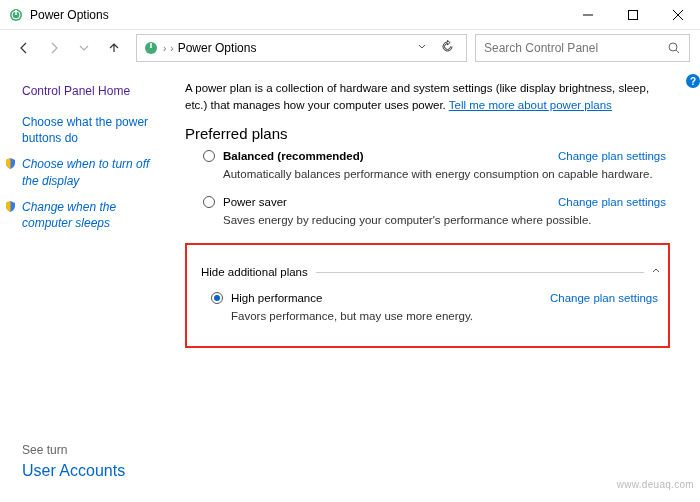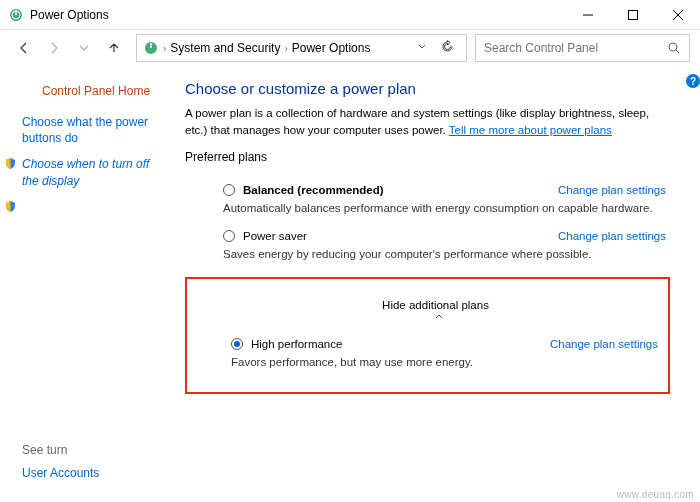--- a/index.html
+++ b/index.html
@@ -22,50 +22,50 @@
     .addr-chevron { color: #777; font-size: 10px; }
     .addr-dd { margin-left: auto; color: #555; padding: 0 4px; }
     .refresh { color: #333; padding: 0 6px; }
     .searchbox { width: 215px; height: 28px; border: 1px solid #ccc; display: flex; align-items: center; padding: 0 8px; font-size: 12px; color: #777; justify-content: space-between; }
     .searchbox input { border: none; outline: none; flex: 1; font-size: 12px; color: #333; }
     .searchbox svg { width: 13px; height: 13px; }
     
     
     .content { display: flex; height: calc(100% - 66px); }
     .sidebar { width: 175px; padding: 18px 10px 10px 22px; font-size: 12px; }
-    .sidebar-home { color: #c2410c; margin-bottom: 16px; cursor: pointer; margin-left: 20px; }
+    .sidebar-home { color: #4c1d95; margin-bottom: 16px; cursor: pointer; }
     .sidebar-link { color: #0066cc; margin-bottom: 10px; cursor: pointer; line-height: 1.35; }
     .sidebar-link.with-icon { margin-left: -18px; padding-left: 18px; position: relative; font-style: italic; }
     .shield { position: absolute; left: 0; top: 1px; width: 13px; height: 13px; }
     .seealso { position: absolute; bottom: 45px; left: 22px; font-size: 12px; color: #666; }
-    .seealso-link { position: absolute; bottom: 22px; left: 22px; font-size: 12px; color: #0066cc; cursor: pointer; text-align: center; }
+    .seealso-link { position: absolute; bottom: 22px; left: 22px; font-size: 16px; color: #0066cc; cursor: pointer; text-align: center; }
     
     .main { flex: 1; padding: 14px 30px 10px 10px; font-size: 12px; }
     .heading { color: #003399; font-size: 15px; font-weight: 400; margin-bottom: 8px; }
     .desc { font-size: 11.5px; line-height: 1.45; margin-bottom: 12px; }
     .desc a { color: #0066cc; text-decoration: underline; }
-    .section-label { font-size: 12px; margin-bottom: 16px; }
+    .section-label { font-size: 15px; margin-bottom: 4px; }
     
     .plan { padding: 4px 4px 10px 18px; position: relative; }
-    .plan-row { display: flex; align-items: center; margin-left: 20px; }
+    .plan-row { display: flex; align-items: center; }
     .plan-radio { width: 12px; height: 12px; border: 1px solid #555; border-radius: 50%; margin-right: 8px; position: relative; cursor: pointer; flex-shrink: 0; }
     .plan-radio.checked::after { content: ""; position: absolute; top: 2px; left: 2px; width: 6px; height: 6px; background: #0066cc; border-radius: 50%; }
     .plan-name { font-size: 11.5px; }
     .plan-name.bold { font-weight: 600; }
     .plan-link { margin-left: auto; color: #0066cc; font-size: 11.5px; cursor: pointer; }
     .plan-desc { font-size: 11.5px; color: #333; margin: 4px 0 0 20px; line-height: 1.4; }
     
-    .collapse-row { display: flex; align-items: center; margin: 12px 0 8px 16px; flex-direction: column; }
+    .collapse-row { display: flex; align-items: center; margin: 12px 0 8px 8px; }
     .collapse-row .line { flex: 1; height: 1px; background: #ccc; margin-left: 8px; }
     .collapse-label { font-size: 11.5px; }
     .collapse-chevron { margin-left: 6px; color: #555; }
     
     .redbox { border: 2.5px solid #e8291b; padding: 8px 6px 12px 6px; margin-top: 4px; }
     
-    .watermark { position: absolute; bottom: 2px; right: 6px; font-size: 10px; color: #bbb; letter-spacing: 0.3px; }
+    .watermark { position: absolute; bottom: 12px; right: 6px; font-size: 10px; color: #bbb; letter-spacing: 0.3px; }
     .info-bubble { position: absolute; right: 0; top: 74px; width: 14px; height: 14px; background: #0078d7; border-radius: 50%; color: #fff; font-size: 10px; font-weight: bold; display: flex; align-items: center; justify-content: center; }
     
     .addr-seg { cursor: pointer; }
   </style>
 </head>
 <body>
 
 <div class="titlebar">
   <svg class="titlebar-icon" viewBox="0 0 16 16">
     <circle cx="8" cy="8" r="6" fill="#4a7"></circle>
@@ -111,21 +111,20 @@
         <path d="M7 11V4M3 7l4-4 4 4" fill="none" stroke="#333" stroke-width="1.2"></path>
       </svg>
     </div>
 
   <div class="addrbar">
     <svg class="addr-icon" viewBox="0 0 16 16">
         <circle cx="8" cy="8" r="6" fill="#4a7"></circle>
         <path d="M8 3v5" stroke="#fff" stroke-width="1.5"></path>
       </svg>
     <span class="addr-chevron">›</span>
-    <span class="addr-seg">System and Security</span>
     <span class="addr-chevron">›</span>
     <span class="addr-seg">Power Options</span>
     <span class="addr-dd"><svg width="10" height="10" viewBox="0 0 10 10">
           <path d="M2 3l3 3 3-3" fill="none" stroke="#555" stroke-width="1"></path>
         </svg></span>
     <span class="refresh"><svg width="13" height="13" viewBox="0 0 13 13">
           <path d="M11 6.5A4.5 4.5 0 1 1 6.5 2v-1.5L9 2.5 6.5 5V3.5a3 3 0 1 0 3 3" fill="none" stroke="#333" stroke-width="1"></path>
         </svg></span>
   </div>
 
@@ -149,25 +148,25 @@
           <path d="M6.5 1L2 3v3c0 3 2 5 4.5 6C9 11 11 9 11 6V3z" fill="#3b78e7"></path>
           <path d="M6.5 1L2 3v3c0 3 2 5 4.5 6V1z" fill="#fbbc04"></path>
         </svg>
       <span>Choose when to turn off the display</span>
     </div>
     <div class="sidebar-link with-icon">
       <svg class="shield" viewBox="0 0 13 13">
           <path d="M6.5 1L2 3v3c0 3 2 5 4.5 6C9 11 11 9 11 6V3z" fill="#3b78e7"></path>
           <path d="M6.5 1L2 3v3c0 3 2 5 4.5 6V1z" fill="#fbbc04"></path>
         </svg>
+      <span>Change when the computer sleeps</span>
     </div>
   </div>
 
   <div class="main">
-    <div class="heading">Choose or customize a power plan</div>
     <div class="desc">
       <span>A power plan is a collection of hardware and system settings (like display brightness, sleep, etc.) that manages how your computer uses power. </span><a href="#">Tell me more about power plans</a>
     </div>
     <div class="section-label">Preferred plans</div>
 
     <div class="plan">
       <div class="plan-row">
         <div class="plan-radio"></div>
         <span class="plan-name bold">Balanced (recommended)</span>
         <span class="plan-link">Change plan settings</span>

